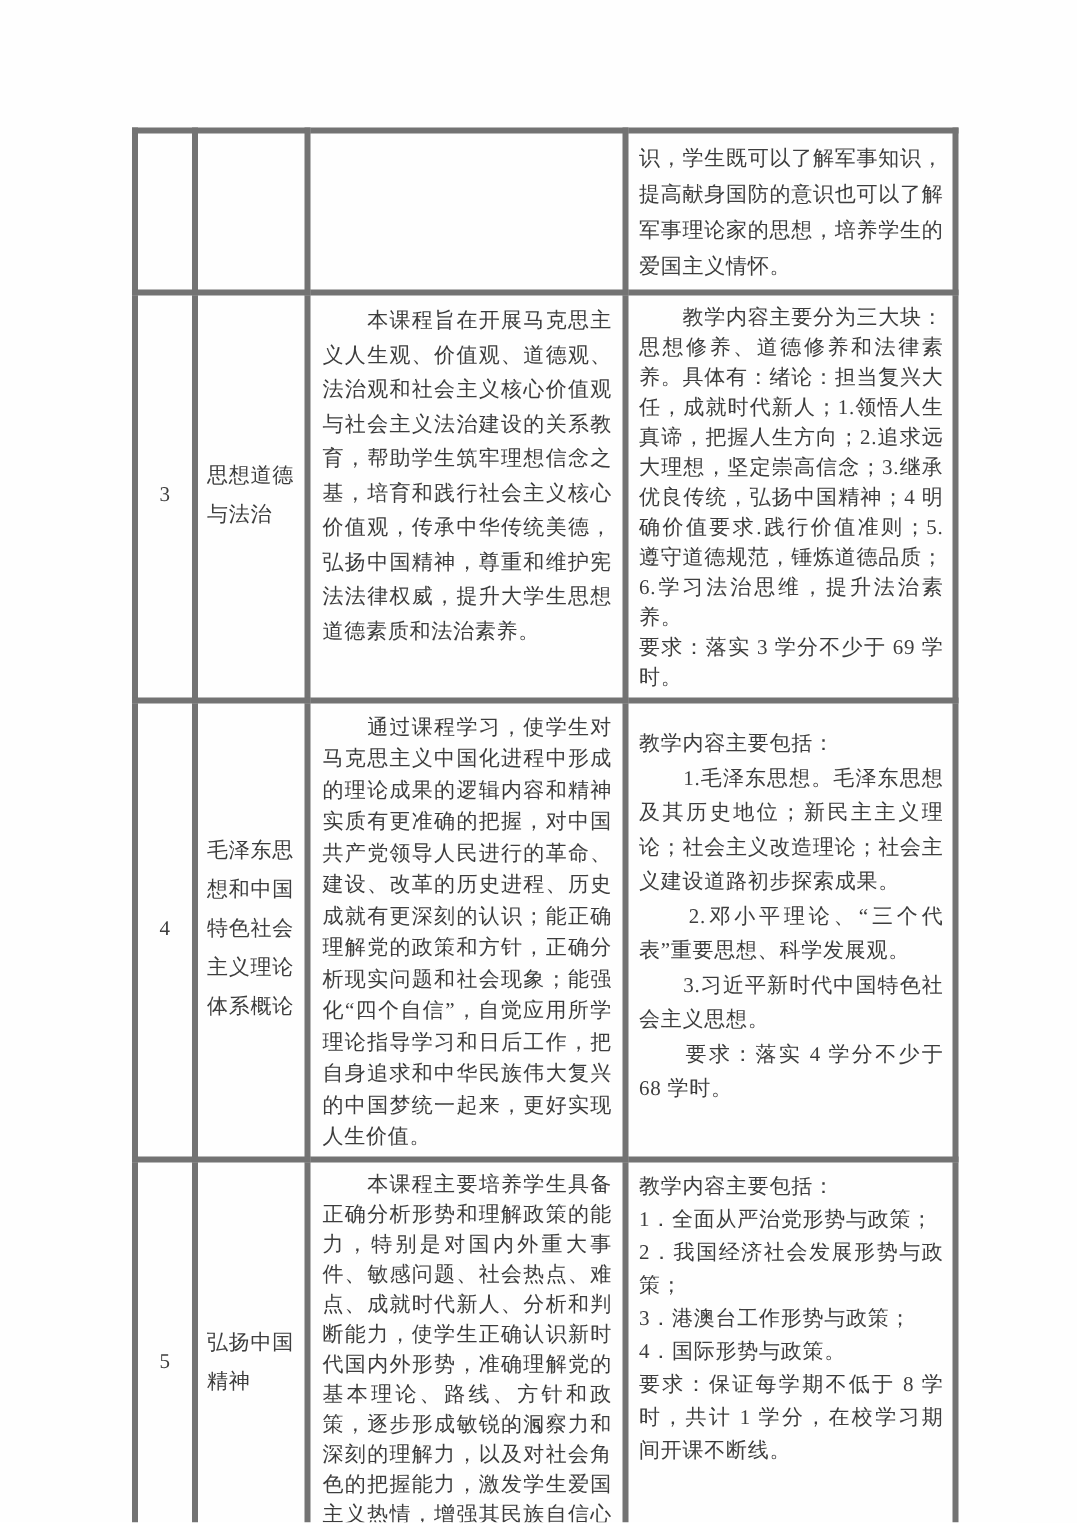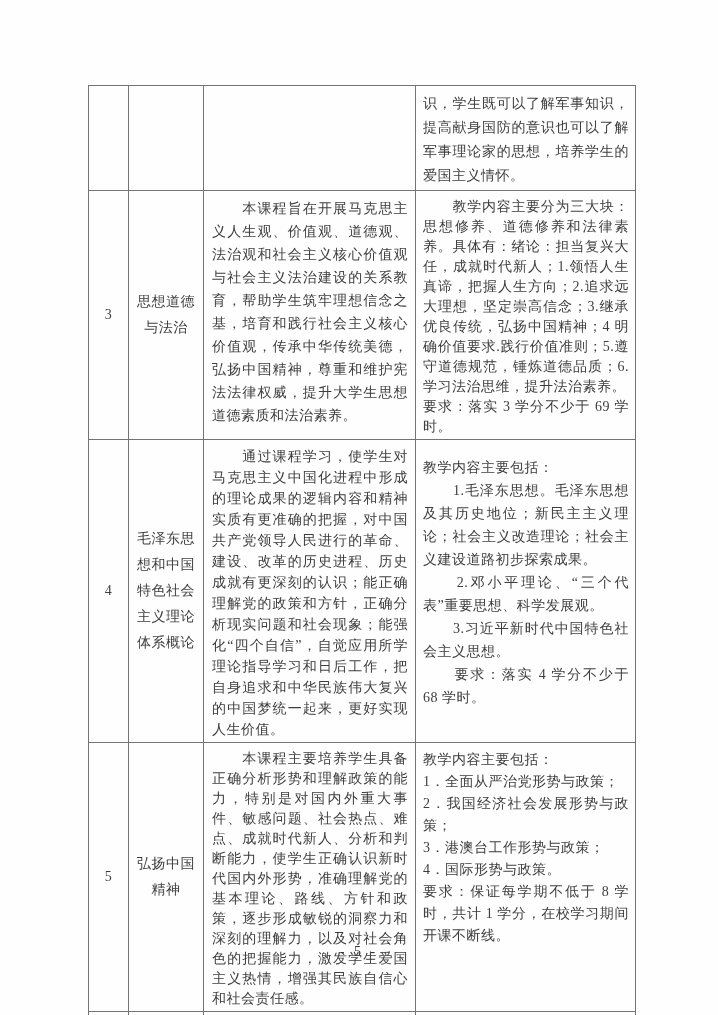--- a/index.html
+++ b/index.html
@@ -18,34 +18,33 @@
   }
   table.course-table {
     position: absolute;
     left: 88px;
     top: 85px;
     width: 547px;
     border-collapse: collapse;
     table-layout: fixed;
   }
   .course-table td {
-    border: 1px solid #737373;
+    border: 4px solid #737373;
     vertical-align: top;
     font-size: 14px;
     letter-spacing: 0.5px;
   }
   
   td.c-num {
     text-align: center;
     vertical-align: middle;
     font-family: "Liberation Serif", serif;
   }
   
   td.c-name {
-    text-align: center;
     vertical-align: middle;
     padding: 0 6px;
     line-height: 26px;
   }
   
   td.c-desc, td.c-cont {
     text-align: justify;
     white-space: pre-line;
   }
   td.c-desc { padding: 6px 7px 2px 8px; }

